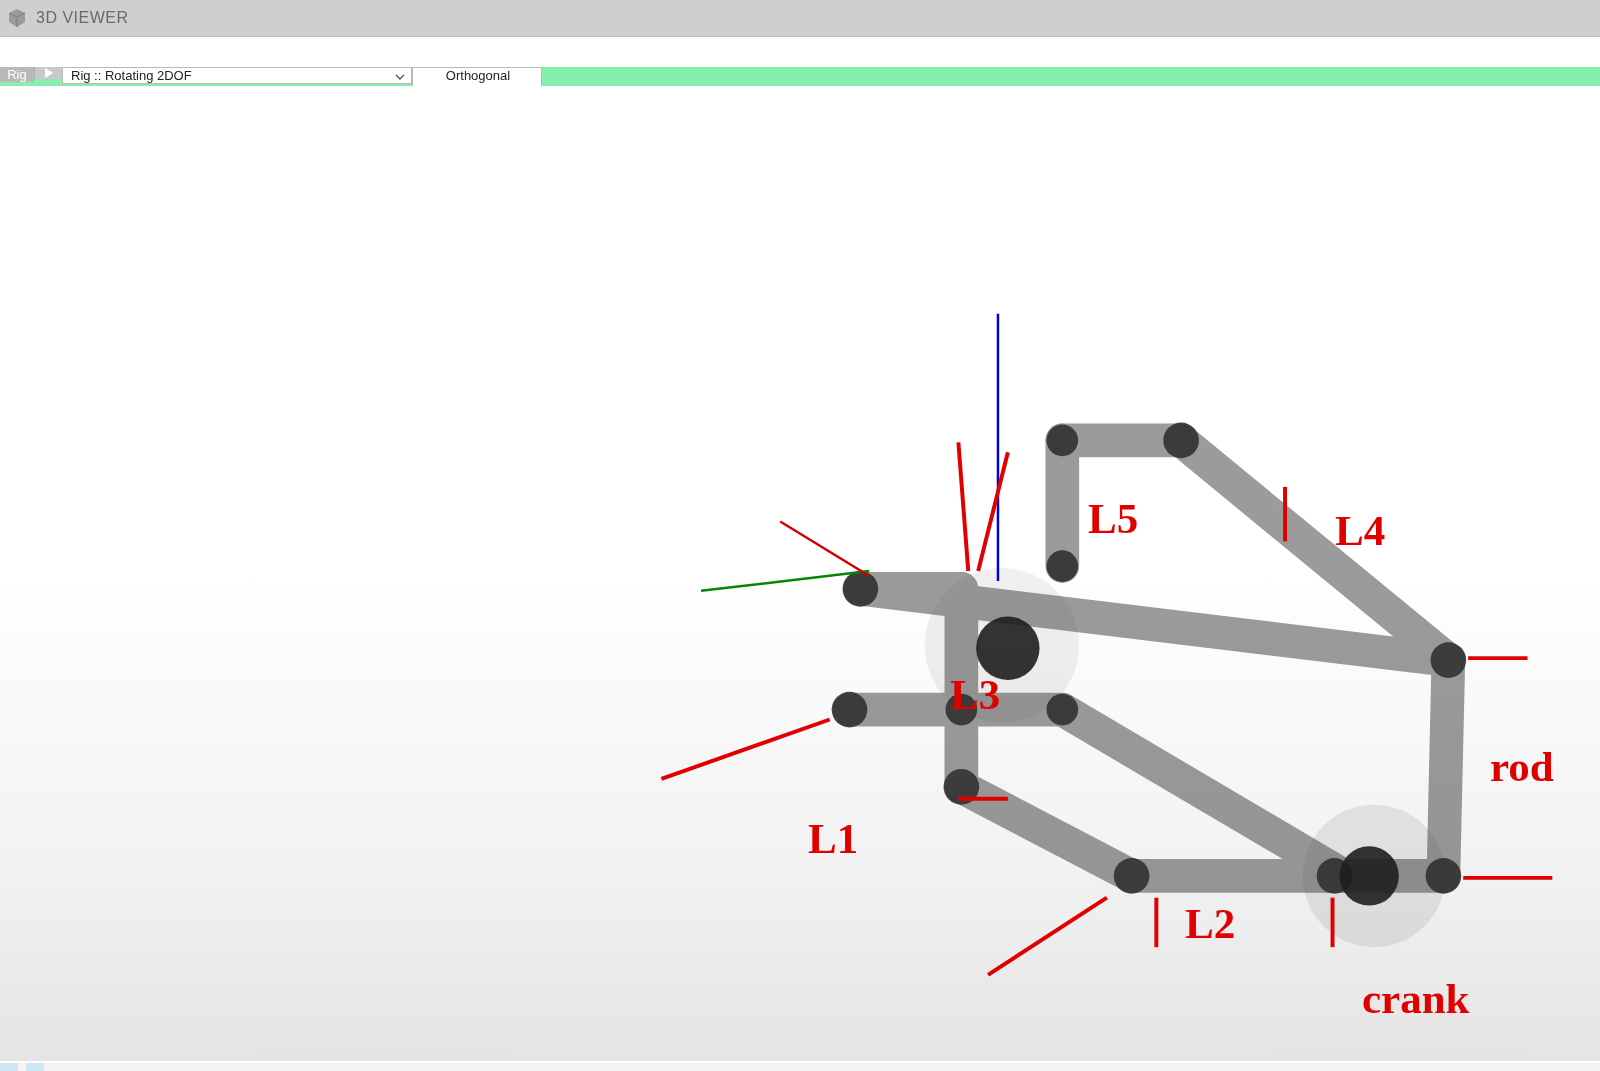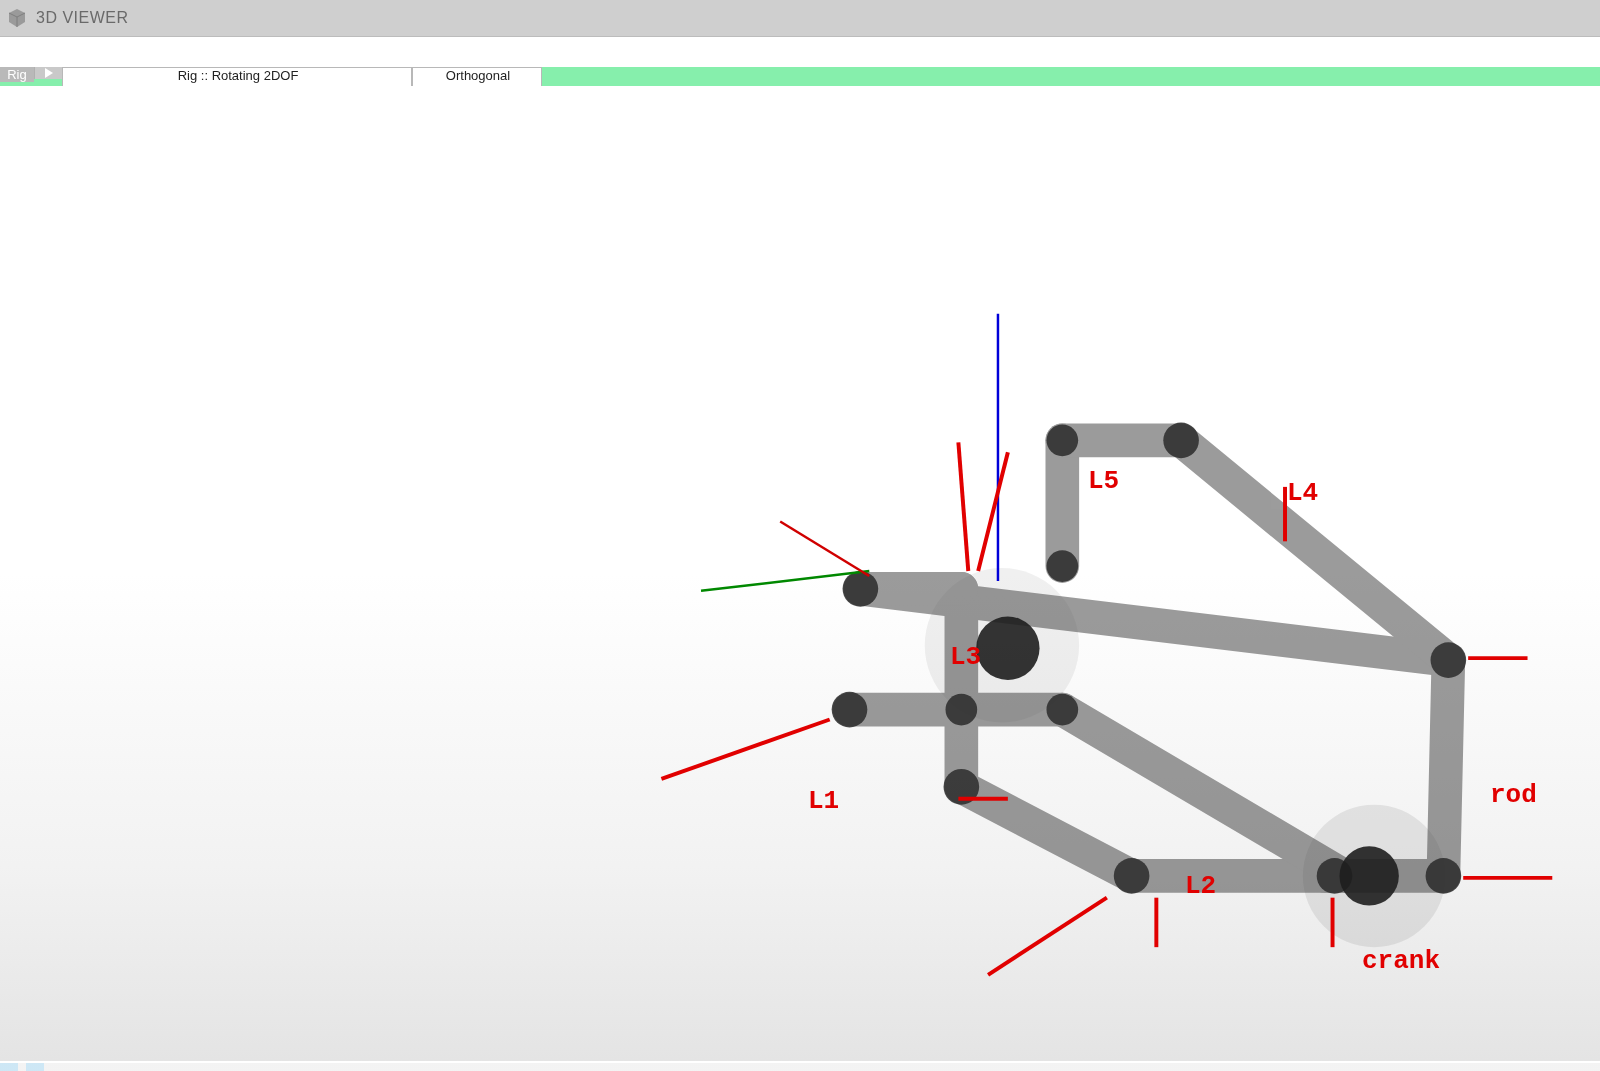--- a/index.html
+++ b/index.html
@@ -56,42 +56,43 @@
     background:#fff;
     border:1px solid #b8b8b8;
     display:flex;align-items:center;justify-content:space-between;
     padding:0 6px 0 8px;
     font-size:13px;
     color:#222;
     cursor:pointer;
   }
   .toolbar .dropdown .caret { margin-left:10px; }
   .toolbar .dropdown .caret svg{ width:10px;height:6px; }
-  .rig-select { width: 350px; flex-direction: column; }
+  .rig-select { width: 350px; }
   .proj-select { width: 130px; flex-direction: column; }
 
   
   .viewport {
     position:absolute;
     left:0; right:0; top:86px; bottom:10px;
     background: linear-gradient(to bottom, #ffffff 0%, #ffffff 50%, #f2f2f2 80%, #e4e4e4 100%);
   }
   .viewport svg.scene {
     position:absolute; left:0; top:0; width:100%; height:100%;
   }
 
   
   .annot {
     position:absolute;
     color:#e10000;
     font-weight:700;
-    font-size:26px;
-    font-family: Liberation Mono, monospace;
+    font-size:43px;
+    font-family: Liberation Serif, serif;
     pointer-events:none;
     white-space:nowrap;
+    margin-top:28px;
   }
 
   
   .bottombar {
     position:absolute;
     left:0; right:0; bottom:0; height:8px;
     background: repeating-linear-gradient(90deg,#3aa0d8 0 18px,#d0d0d0 18px 26px,#3aa0d8 26px 44px,#d0d0d0 44px 1600px);
     opacity:0.25;
   }
 </style>
@@ -222,20 +223,20 @@
 
       <line x1="830" y1="640" x2="660" y2="700"></line>
 
       <line x1="1338" y1="820" x2="1338" y2="870"></line>
     </g>
   </svg>
 
   <div class="annot" style="left:808px; top:700px;">L1</div>
   <div class="annot" style="left:1185px; top:785px;">L2</div>
   <div class="annot" style="left:950px; top:556px;">L3</div>
-  <div class="annot" style="left:1287px; top:392px;text-align:right;">L4</div>
+  <div class="annot" style="left:1335px; top:392px;text-align:right;">L4</div>
   <div class="annot" style="left:1088px; top:380px;">L5</div>
-  <div class="annot" style="left:1490px; top:694px;">rod</div>
+  <div class="annot" style="left:1490px; top:628px;">rod</div>
   <div class="annot" style="left:1362px; top:860px;text-align:right;">crank</div>
 
 </div>
 
 <div class="bottombar"></div>
 
 </body></html>

